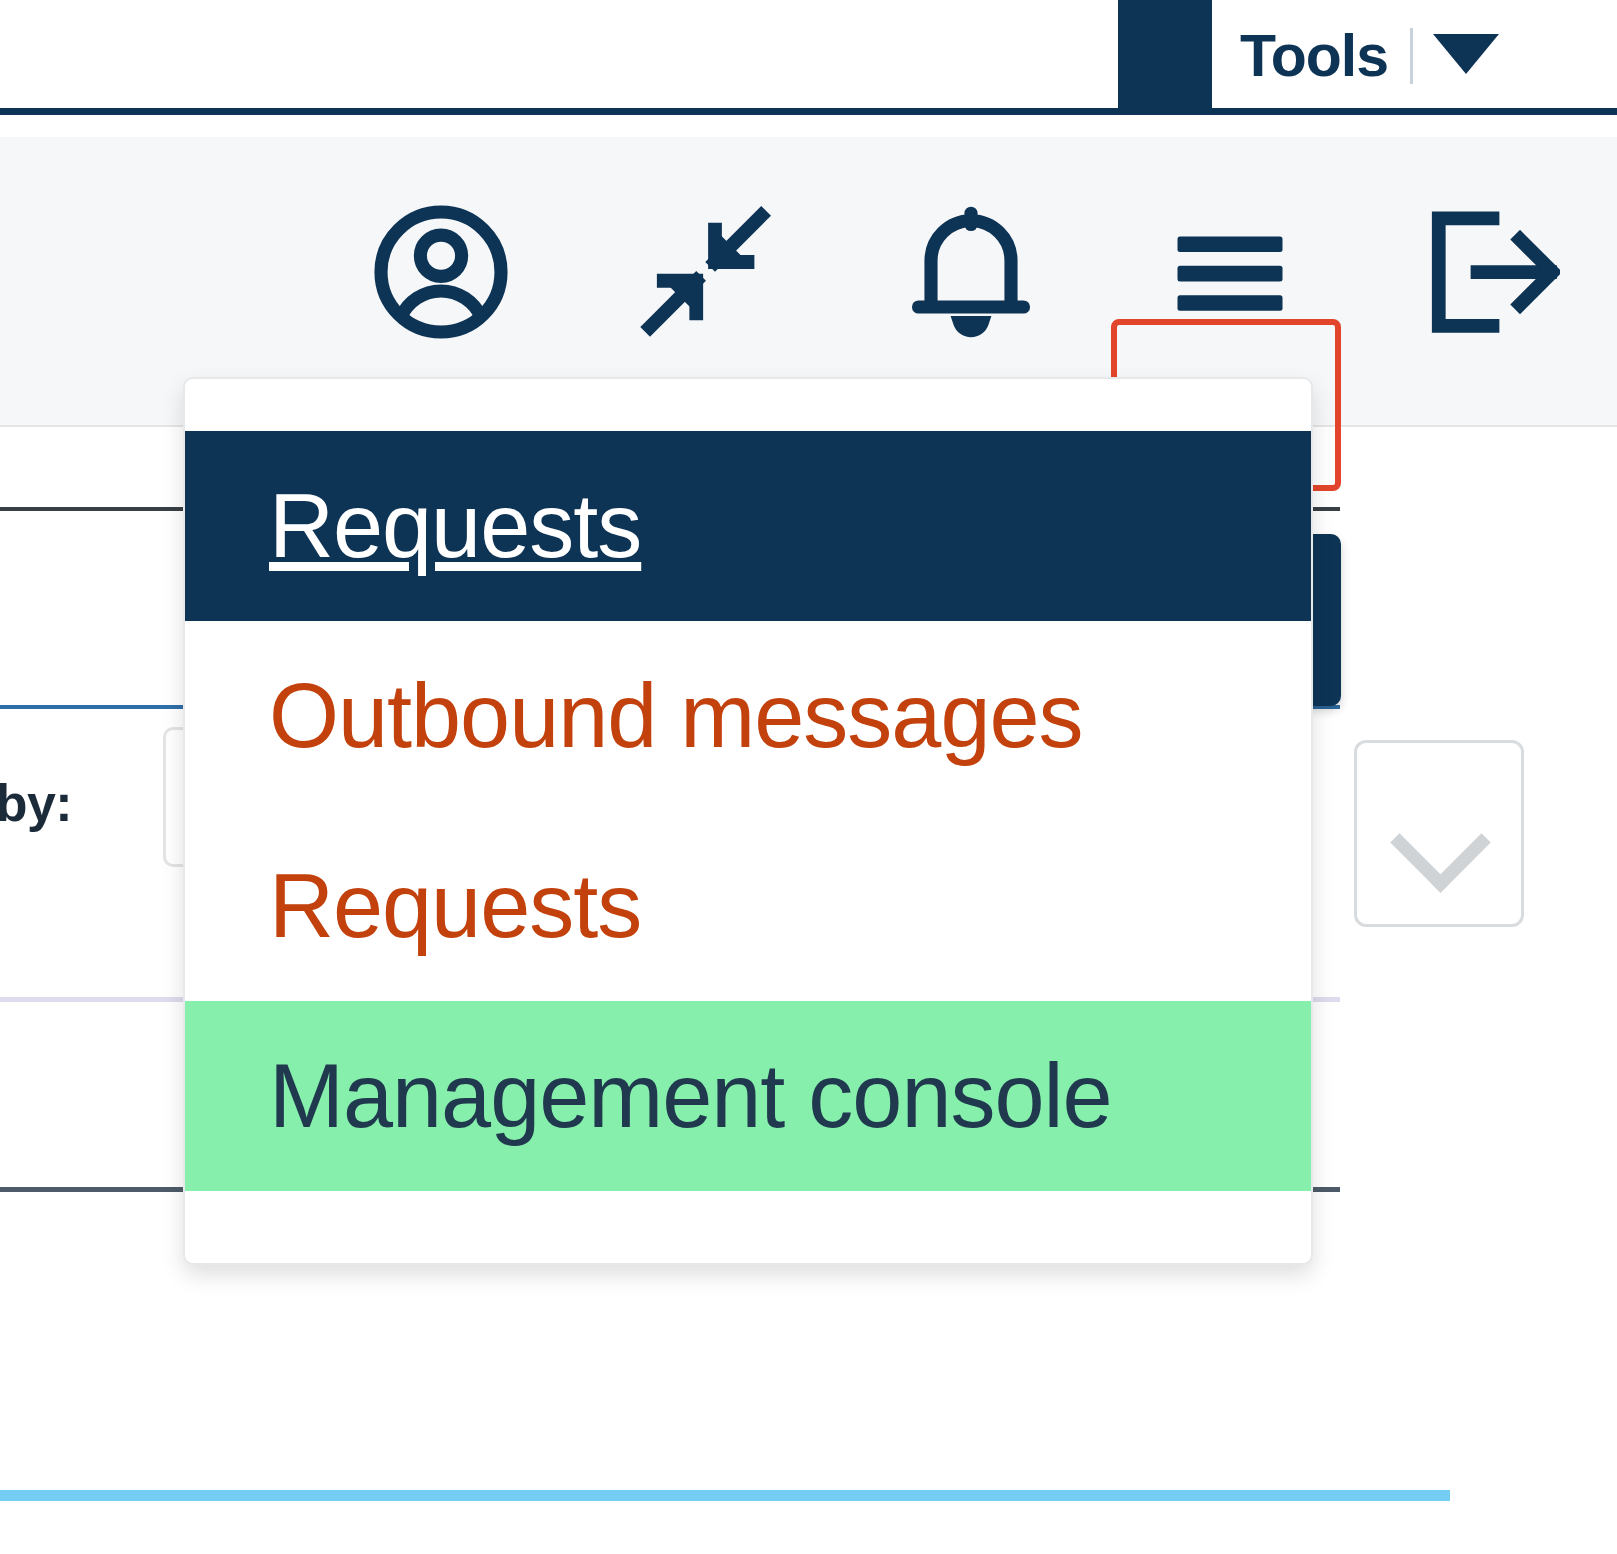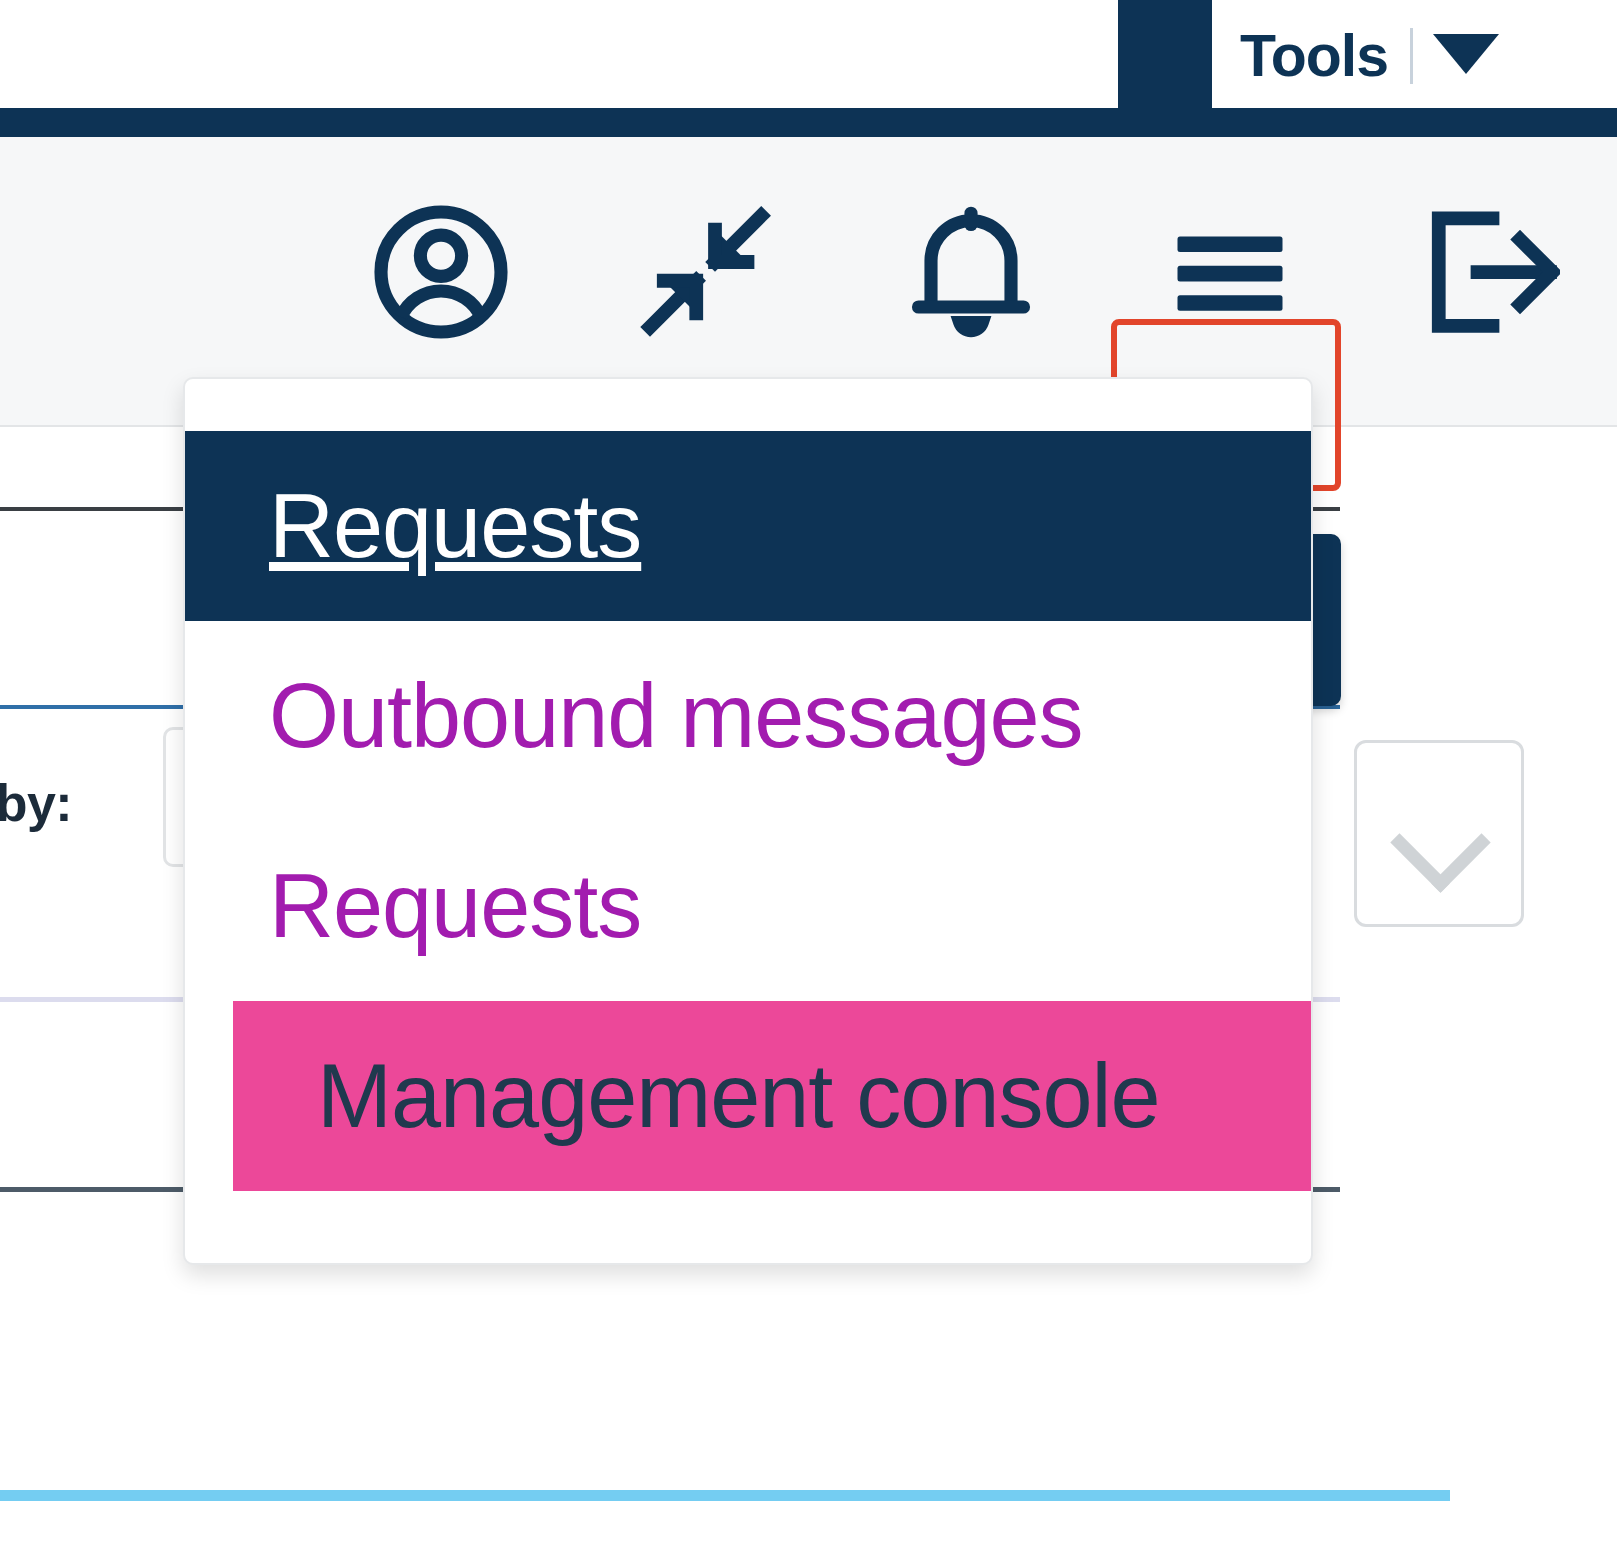--- a/index.html
+++ b/index.html
@@ -12,21 +12,21 @@
     height: 1554px;
     position: relative;
     overflow: hidden;
     font-family: "Liberation Sans", sans-serif;
   }
 
   
   #app-chrome {
     position: absolute;
     left: 0; top: 0;
-    width: 1617px; height: 137px;
+    width: 1617px; height: 115px;
     background: #0d3355;
   }
   #chrome-tab-panel {
     position: absolute;
     left: -40px; top: -40px;
     width: 1158px; height: 148px;
     background: #ffffff;
     border-radius: 0 12px 0 0;
   }
   #tools-button {
@@ -181,33 +181,32 @@
     padding: 52px 0 72px 0;
     box-sizing: border-box;
   }
   .menu-item {
     height: 190px;
     display: flex;
     align-items: center;
     padding-left: 84px;
     box-sizing: border-box;
     font-size: 90px;
-    color: #a21caf;
+    color: #c2410c;
     letter-spacing: -1px;
     white-space: nowrap;
   }
   .menu-item.is-header {
     background: #0d3355;
     color: #ffffff;
     text-decoration: underline;
   }
   .menu-item.is-hover {
-    background: #ec4899;
+    background: #86efac;
     color: #20394e;
-    margin-left: 48px;
   }
 </style>
 </head>
 <body>
 
 <div id="page-body">
   <div class="hr-line" id="line-dark-1"></div>
   <div class="hr-line" id="line-blue-1"></div>
   <div class="hr-line" id="line-lav-1"></div>
   <div class="hr-line" id="line-dark-2"></div>

